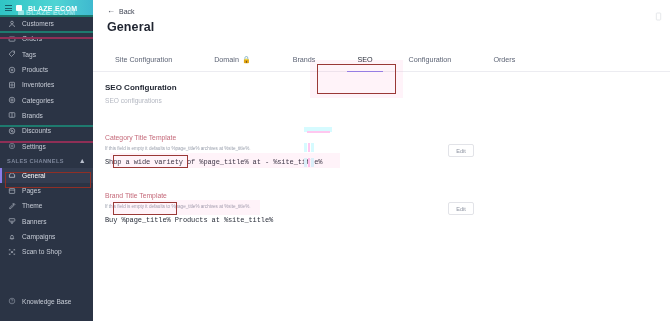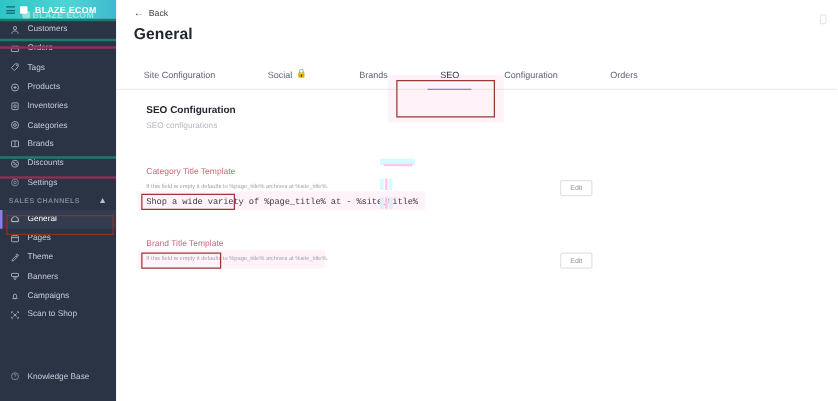--- a/index.html
+++ b/index.html
@@ -101,21 +101,21 @@
     display: flex; align-items: center; gap: 3px; text-align: center;
   }
   .tab:first-child { margin-left: 8px; }
   .tab.active { color: #1f2430; font-weight: normal; margin-right: 36px; }
   .tab.active::after {
     content: ""; position: absolute; left: -10px; right: -10px; bottom: -1px;
     height: 1.5px; background: #8b7ce8;
   }
   .lock { color: #e3a52a; font-size: 7px; line-height: 1; }
 
-  .content { padding: 11px 14px 0 24px; position: relative; }
+  .content { padding: 11px 14px 0 12px; position: relative; }
   .sec-title { font-size: 8px; font-weight: bold; color: #1f2430; }
   .sec-sub { font-size: 6.6px; color: #b4b8c2; margin-top: 5px; }
 
   .field { margin-top: 22px; position: relative; }
   .field-label {
     font-size: 6.8px; color: #c56a7a; display: inline-block;
   }
   .field-hint { font-size: 4.6px; color: #9aa0ad; margin-top: 2px; }
   .field-value {
     font-family: "Liberation Mono", monospace;
@@ -338,21 +338,21 @@
       </div>
     </div>
 
     <div class="page-title">General</div>
 
     <div class="tabs">
       <div class="tab">
         <span>Site Configuration</span>
       </div>
       <div class="tab">
-        <span>Social</span>
+        <span>Domain</span>
         <span class="lock">🔒</span>
       </div>
       <div class="tab">
         <span>Brands</span>
       </div>
       <div class="tab active">
         <span>SEO</span>
       </div>
       <div class="tab">
         <span>Configuration</span>
@@ -369,20 +369,21 @@
       <div class="field">
         <div class="field-label">Category Title Template</div>
         <div class="field-hint">If this field is empty it defaults to %page_title% archives at %site_title%.</div>
         <div class="field-value">Shop a wide variety of %page_title% at - %site_title%</div>
         <div class="edit-btn">Edit</div>
       </div>
 
       <div class="field" style="margin-top:18px;">
         <div class="field-label">Brand Title Template</div>
         <div class="field-hint">If this field is empty it defaults to %page_title% archives at %site_title%.</div>
+        <div class="field-value">Buy %page_title% Products at %site_title%</div>
         <div class="edit-btn">Edit</div>
       </div>
     </div>
 
     <div class="cyanbar" style="left:211px;top:127px;width:28px;height:5px;"></div>
     <div class="pinkbar" style="left:214px;top:131px;width:23px;height:2px;"></div>
     <div class="cyanbar" style="left:211px;top:143px;width:3px;height:9px;"></div>
     <div class="pinkbar" style="left:215px;top:143px;width:1.5px;height:9px;"></div>
     <div class="cyanbar" style="left:218px;top:143px;width:3px;height:9px;"></div>
     <div class="cyanbar" style="left:211px;top:158px;width:3px;height:9px;"></div>

